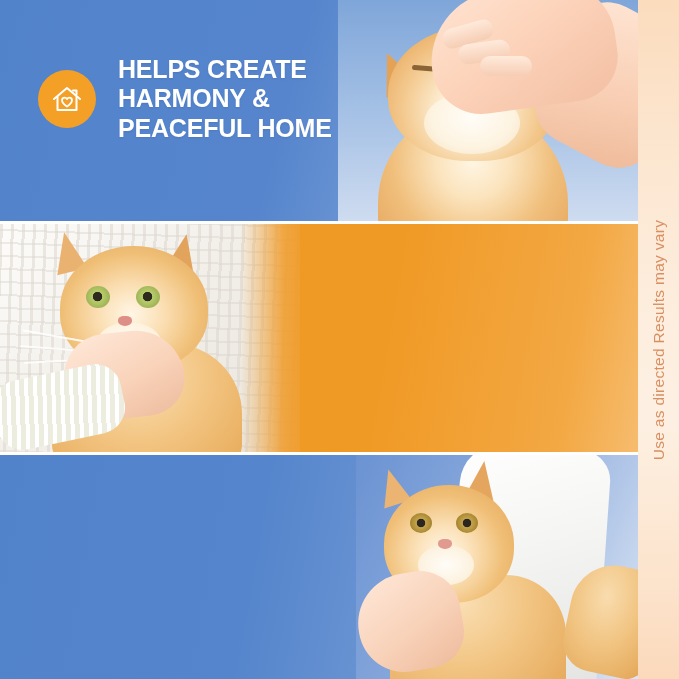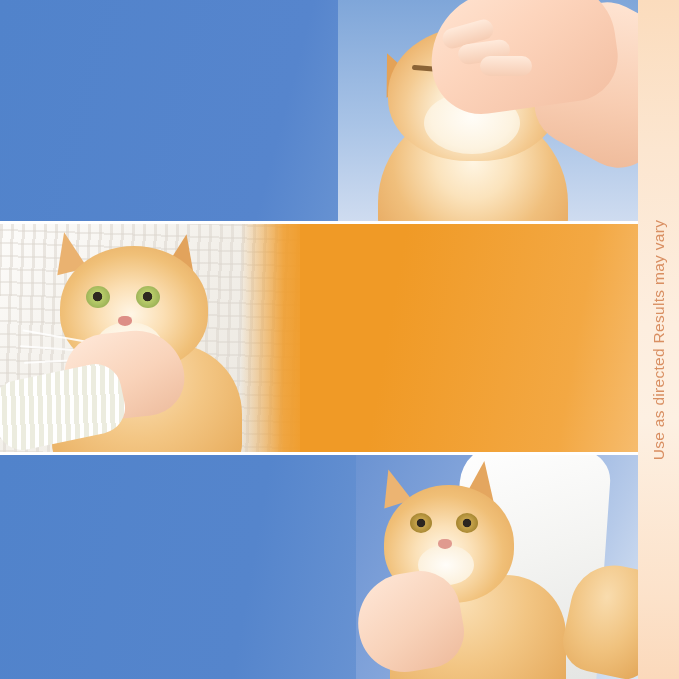--- a/index.html
+++ b/index.html
@@ -338,20 +338,35 @@
       <div class="eye-r"></div>
       <div class="muzzle"></div>
       <div class="nose"></div>
       <div class="arm"></div>
       <div class="hand"></div>
       <div class="finger f1"></div>
       <div class="finger f2"></div>
       <div class="finger f3"></div>
     </div>
 
+    <div class="content-row" id="row-1">
+      <div class="icon-badge orange">
+        <svg width="36" height="36" viewBox="0 0 36 36" aria-hidden="true">
+          <path d="M5 18 L18 7 L31 18" fill="none" stroke="#fff" stroke-width="2" stroke-linecap="round" stroke-linejoin="round"></path>
+          <path d="M8.5 16 L8.5 29 L27.5 29 L27.5 16" fill="none" stroke="#fff" stroke-width="2" stroke-linecap="round" stroke-linejoin="round"></path>
+          <path d="M24 9.5 L27.5 9.5 L27.5 13.5" fill="none" stroke="#fff" stroke-width="2" stroke-linecap="round" stroke-linejoin="round"></path>
+          <path d="M18 25.5 C18 25.5 13 22.2 13 19.3 C13 17.7 14.2 16.6 15.6 16.6
+                   C16.6 16.6 17.5 17.2 18 18 C18.5 17.2 19.4 16.6 20.4 16.6
+                   C21.8 16.6 23 17.7 23 19.3 C23 22.2 18 25.5 18 25.5 Z" fill="none" stroke="#fff" stroke-width="1.8" stroke-linejoin="round"></path>
+        </svg>
+      </div>
+      <div class="feature-text">HELPS CREATE
+HARMONY &amp;
+PEACEFUL HOME</div>
+    </div>
   </div>
 
   <div class="gap" id="gap-1"></div>
 
   <div class="panel" id="panel-2">
     <div class="panel-bg bg-orange-2"></div>
 
     <div class="photo" id="photo-2">
       <div class="sweater"></div>
       <div class="ear2-l"></div>

